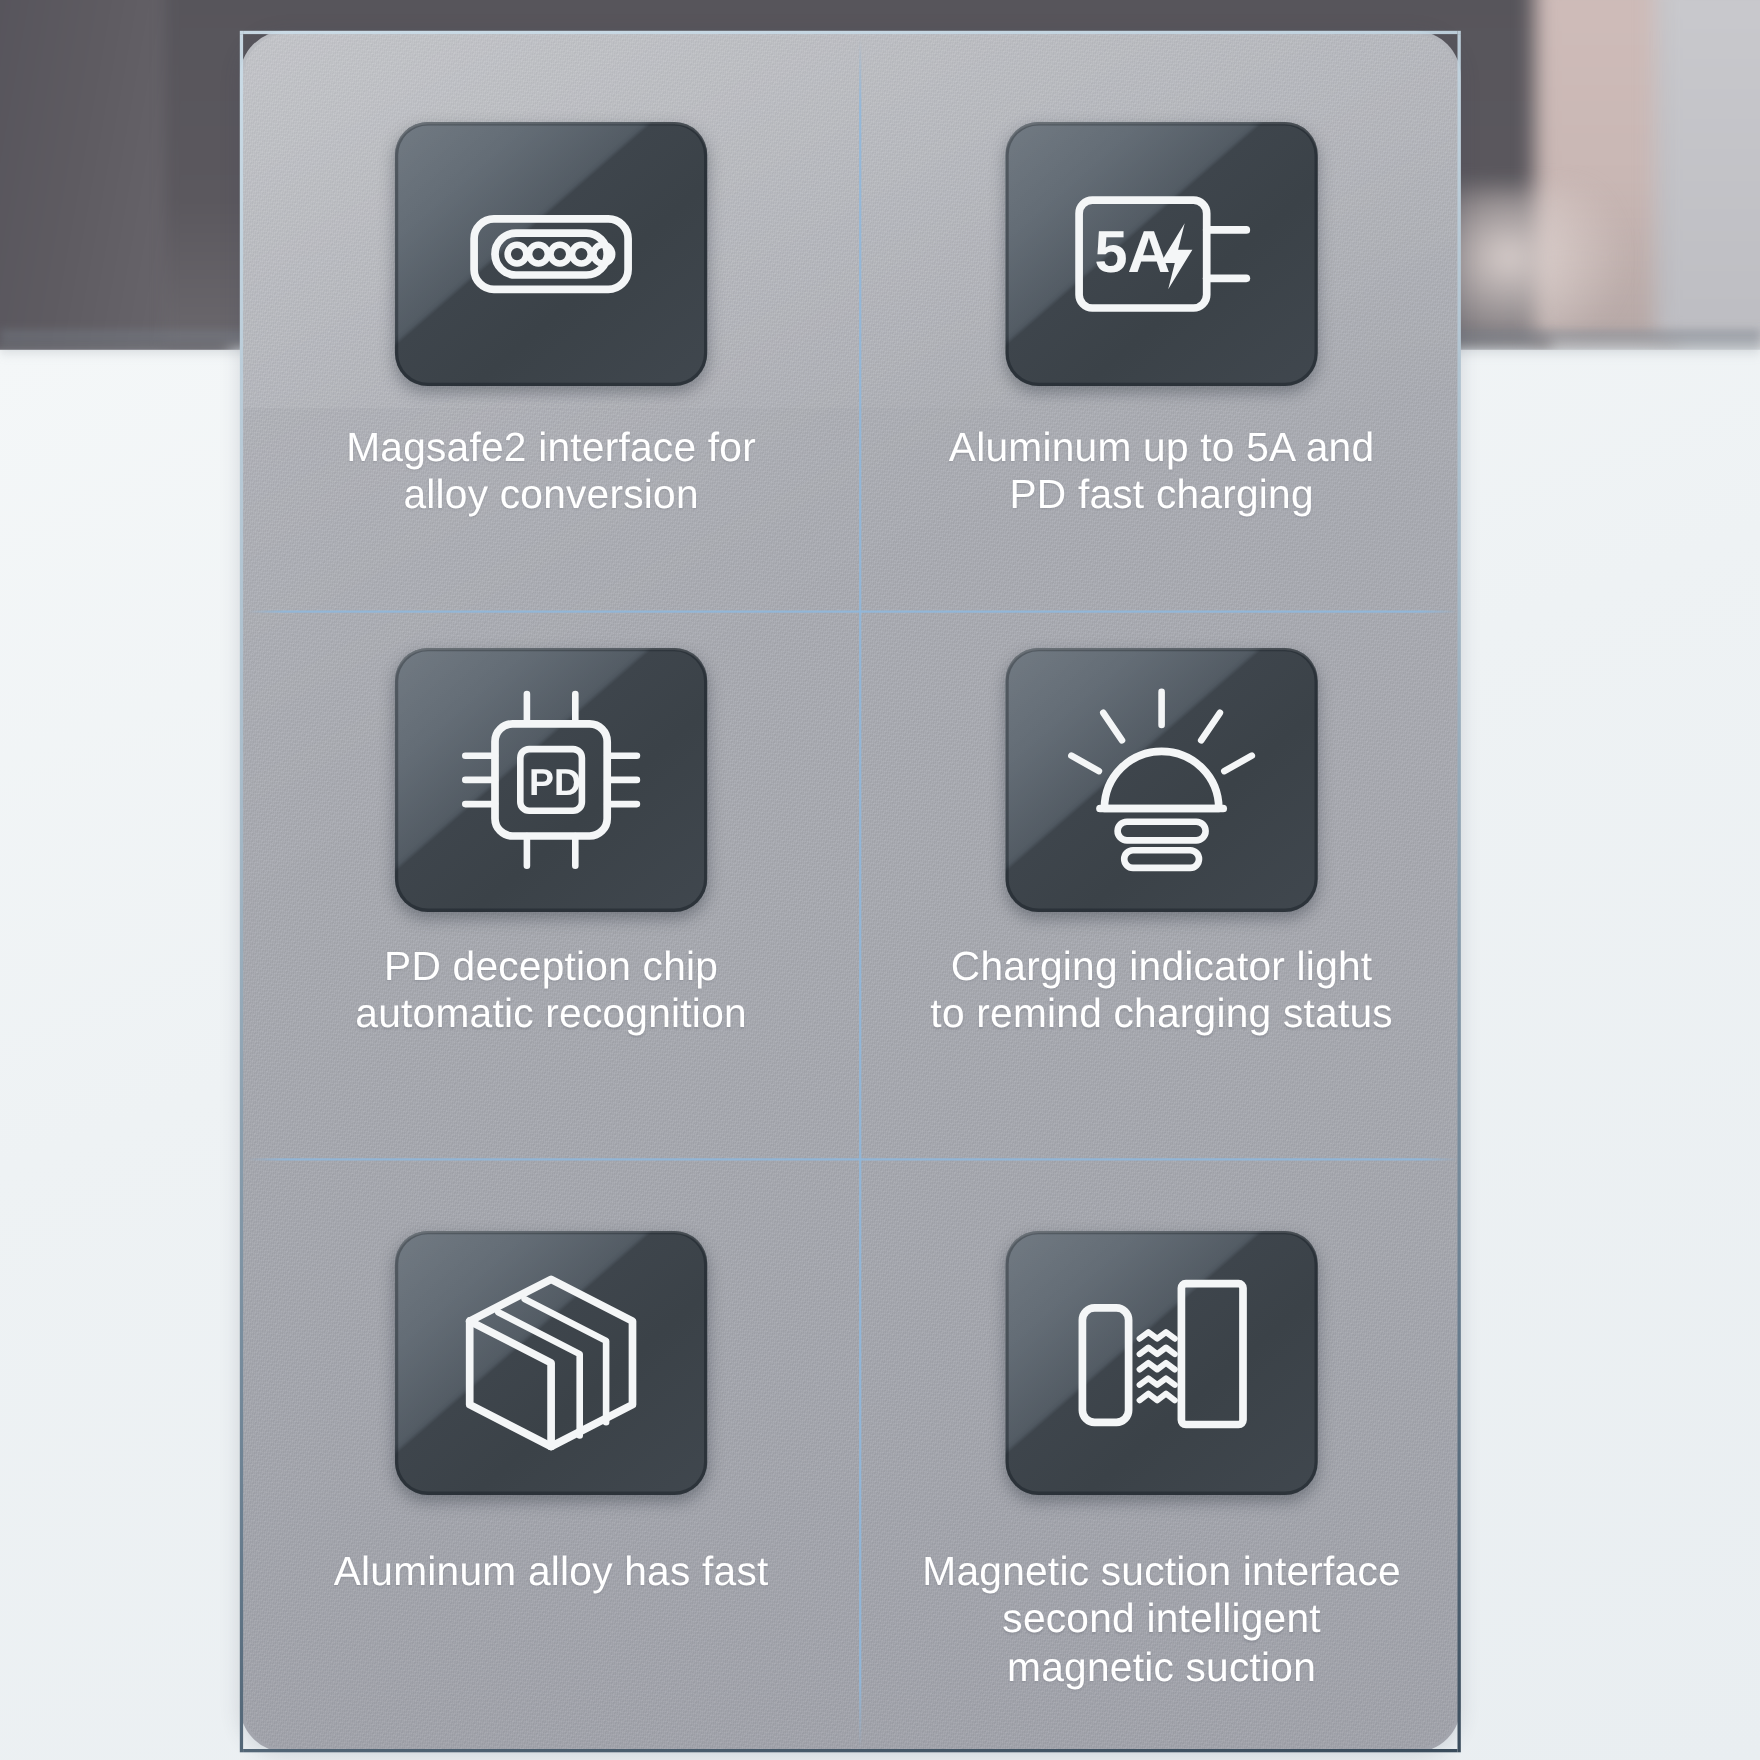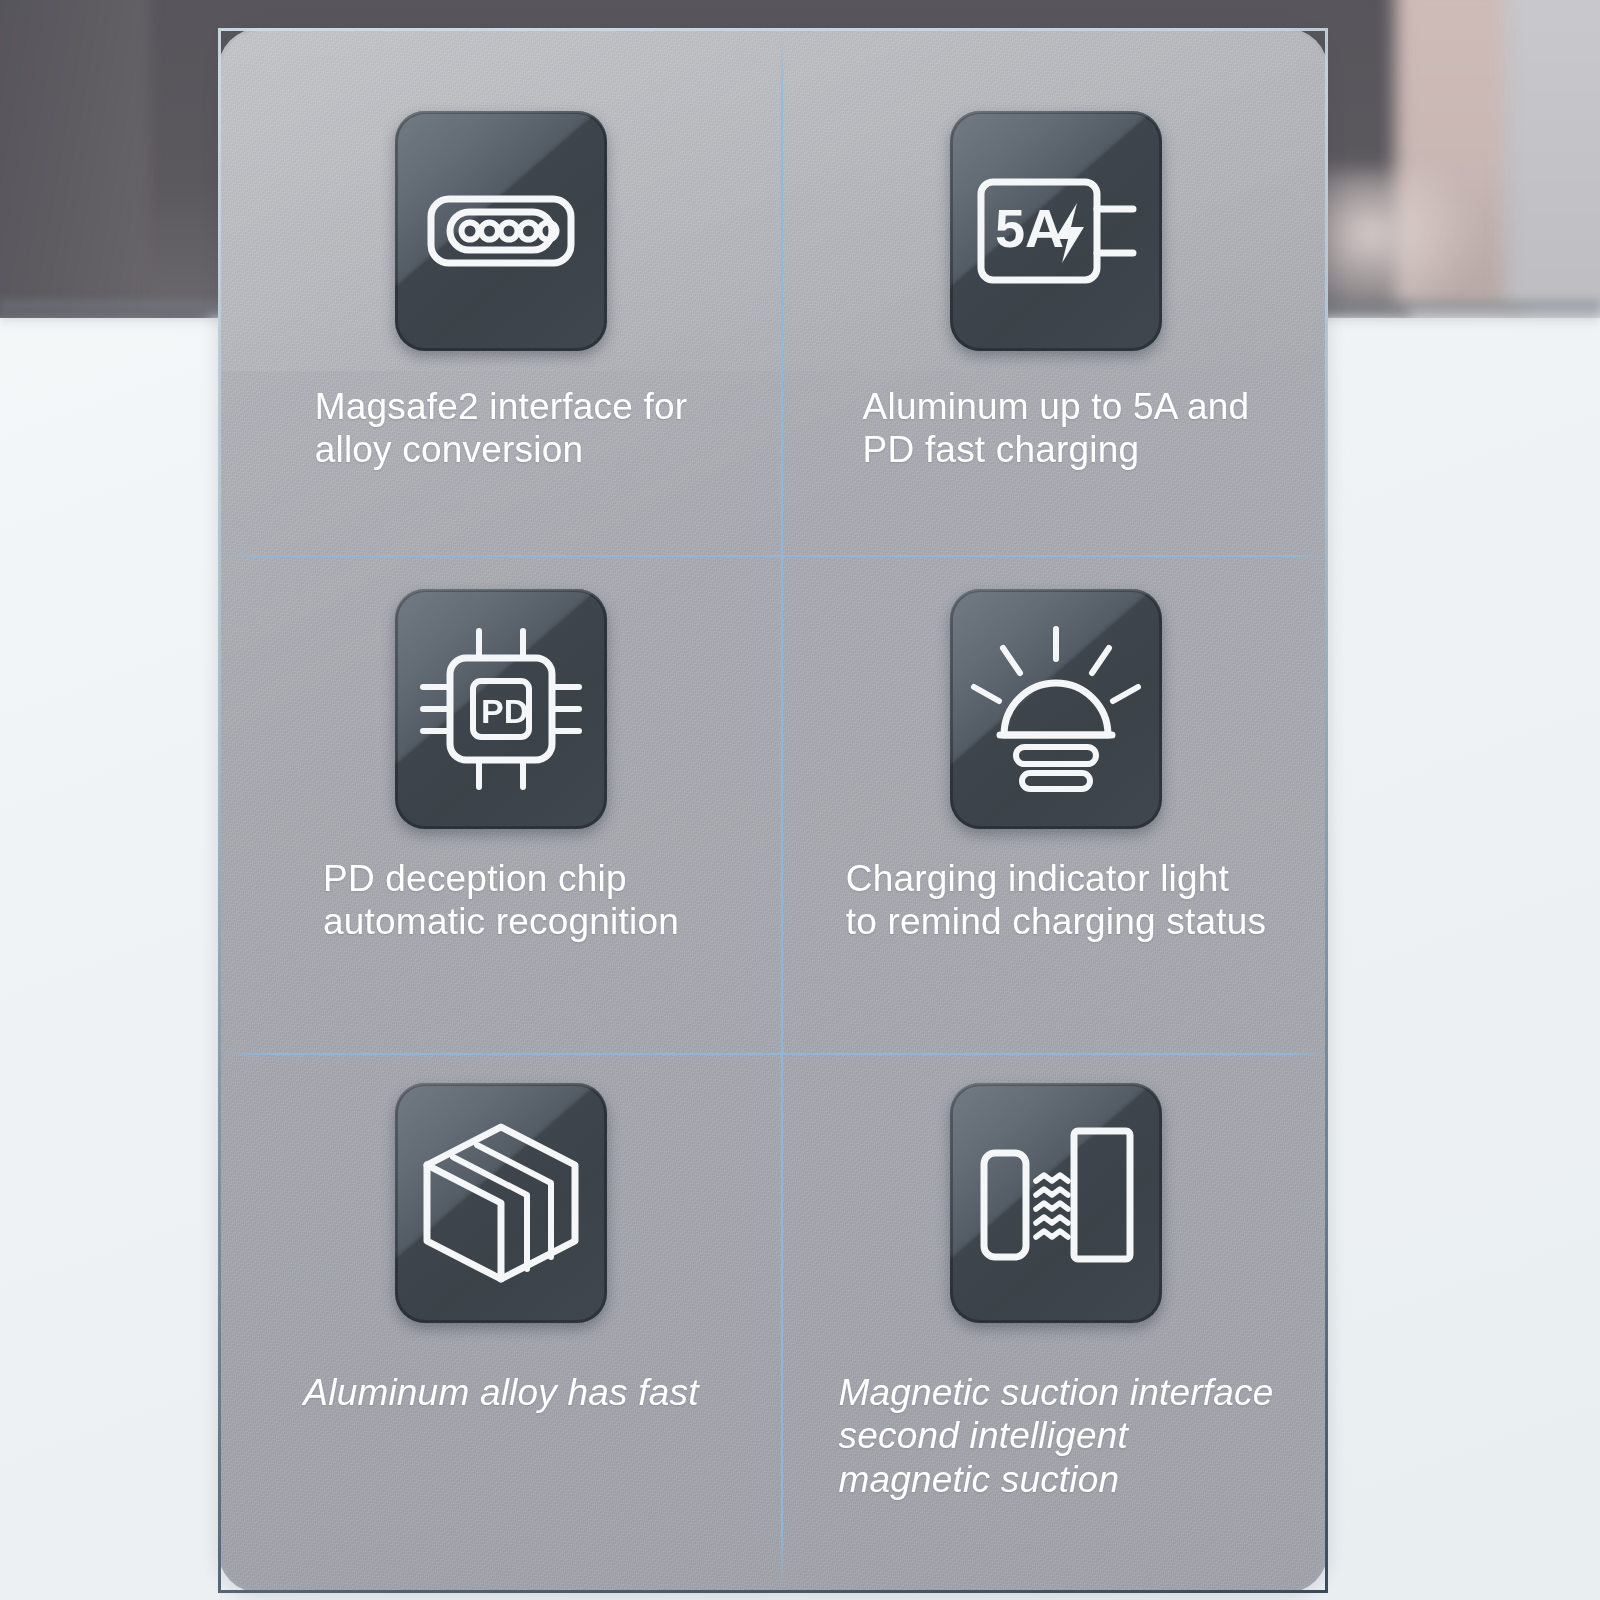--- a/index.html
+++ b/index.html
@@ -168,26 +168,26 @@
   }
   .cell {
     position: relative;
     display: flex;
     flex-direction: column;
     align-items: center;
     box-sizing: border-box;
   }
   .cell.r1 { padding-top: 80px; }
   .cell.r2 { padding-top: 34px; }
-  .cell.r3 { padding-top: 30px; font-style: italic; }
+  .cell.r3 { padding-top: 66px; }
 
   
   .tile {
     position: relative;
-    width: 212px;
+    width: 284px;
     height: 240px;
     border-radius: 30px;
     background:
       linear-gradient(139deg,
         #5b656f 0%, #545e68 22%, #4a535c 41%,
         #3e454c 42%, #3b4248 62%, #40474e 100%);
     box-shadow:
       0 6px 14px rgba(40,48,58,0.38),
       inset 0 2px 1px rgba(255,255,255,0.14),
       inset 0 0 0 3px rgba(30,36,43,0.55);
@@ -222,21 +222,21 @@
     font-family: "Liberation Sans", sans-serif;
     font-weight: 700;
   }
 
   
   .caption {
     margin-top: 26px;
     color: #ffffff;
     font-size: 37px;
     line-height: 1.17;
-    text-align: left;
+    text-align: center;
     font-weight: 400;
     letter-spacing: 0.2px;
     text-shadow: 0 1px 2px rgba(90,95,105,0.28);
     max-width: 480px;
   }
   .cell.r1 .caption { margin-top: 34px; }
   .cell.r2 .caption { margin-top: 28px; }
   .cell.r3 .caption { margin-top: 48px; }
   .caption .ln { display: block; white-space: nowrap; }
 </style>

